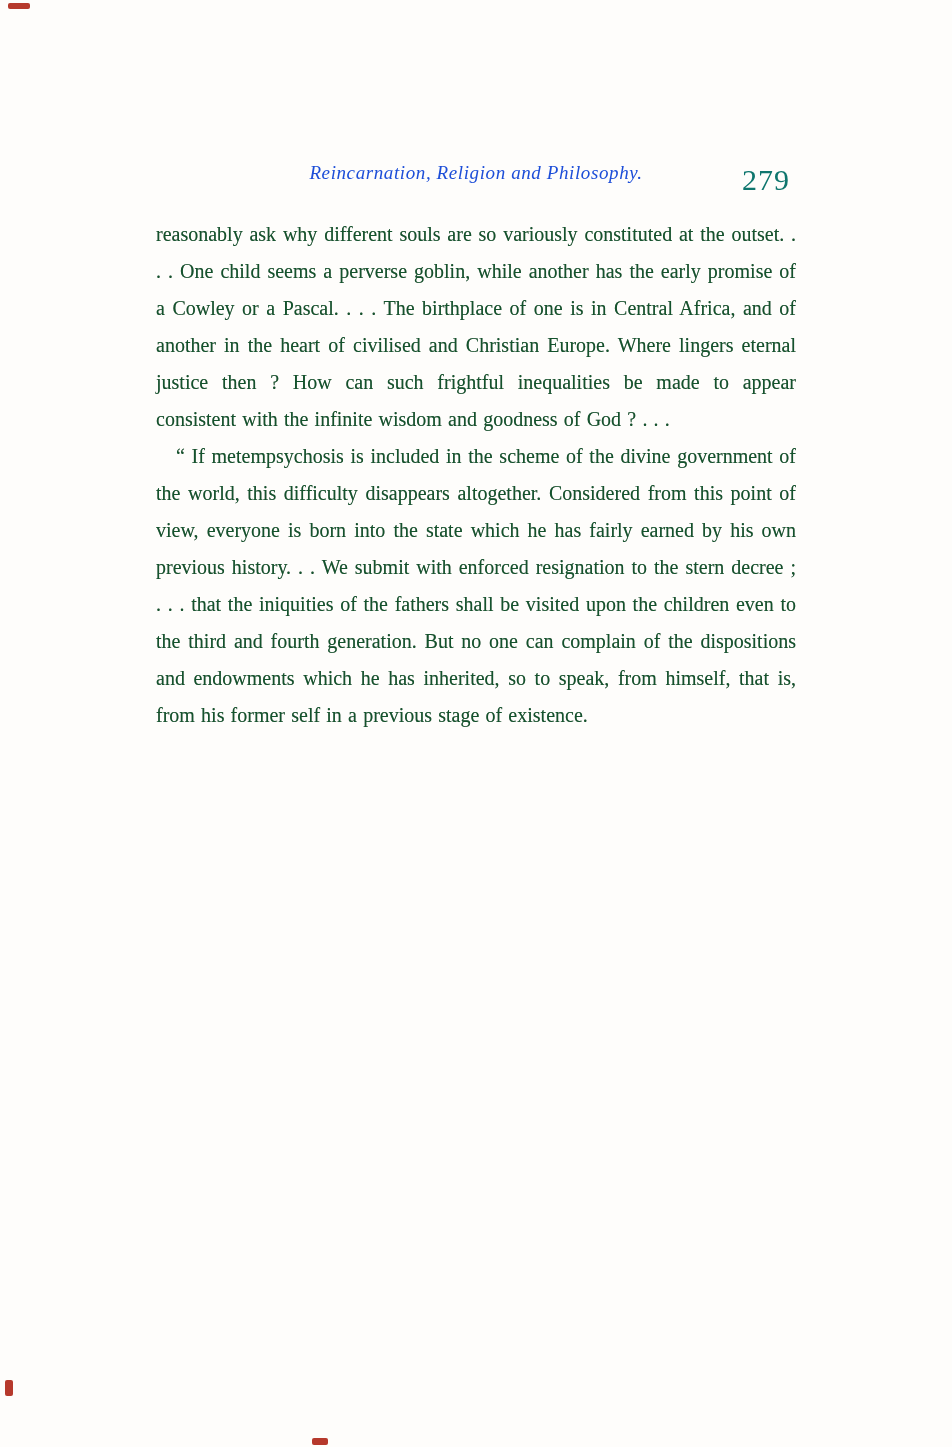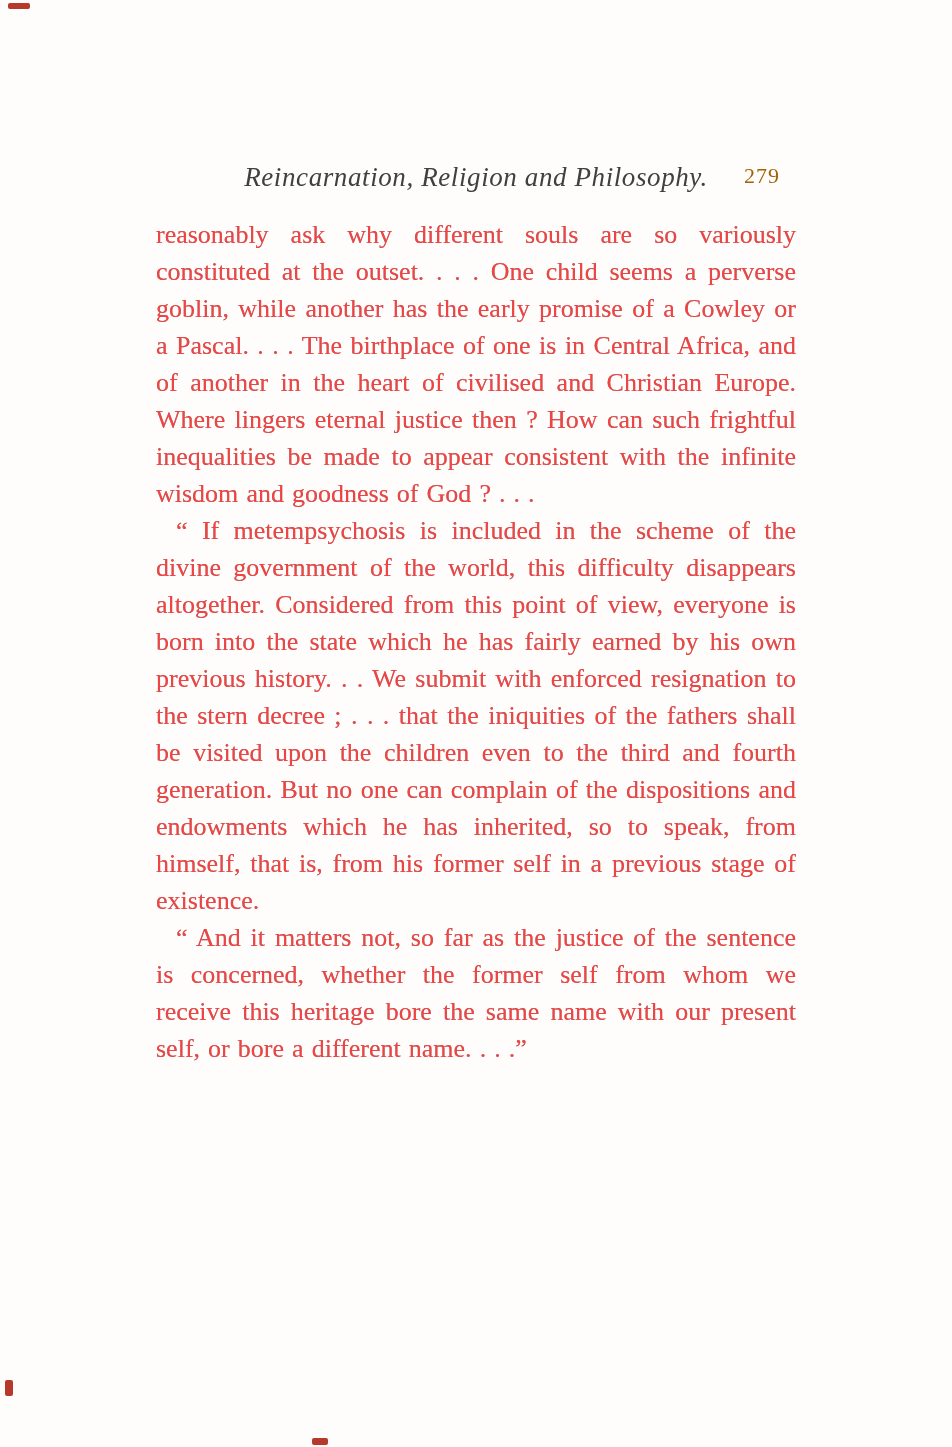--- a/index.html
+++ b/index.html
@@ -24,43 +24,43 @@
     position: absolute;
     left: 156px;
     top: 162px;
     width: 640px;
     height: 42px;
   }
   .head-title {
     display: block;
     text-align: center;
     font-style: italic;
-    font-size: 27px;
-    color: #404040;
+    font-size: 19px;
+    color: #1d4ed8;
     letter-spacing: 0.6px;
     white-space: nowrap;
   }
   .folio {
     position: absolute;
-    right: 16px;
+    right: 6px;
     top: 1px;
-    font-size: 22px;
-    color: #a16207;
+    font-size: 30px;
+    color: #0f766e;
     letter-spacing: 1px;
   }
   
   .body-text {
     position: absolute;
     left: 156px;
     top: 216px;
     width: 640px;
-    font-size: 26px;
+    font-size: 20px;
     line-height: 37px;
     text-align: justify;
-    color: #ef4444;
+    color: #14532d;
     text-shadow: 0 0 0.5px rgba(52, 49, 42, 0.45);
     word-spacing: 0.06em;
   }
   .body-text p {
     margin: 0;
   }
   .para.indent {
     text-indent: 20px;
     font-family: Liberation Serif, serif;
   }
@@ -80,20 +80,19 @@
 <div class="page">
 
   <div class="running-head">
     <span class="head-title">Reincarnation, Religion and Philosophy.</span>
     <span class="folio">279</span>
   </div>
 
   <div class="body-text">
     <p class="para continuation">reasonably ask why different souls are so variously constituted at the outset. . . . One child seems a perverse goblin, while another has the early promise of a Cowley or a Pascal. . . . The birthplace of one is in Central Africa, and of another in the heart of civilised and Christian Europe. Where lingers eternal justice then ? How can such frightful inequalities be made to appear consistent with the infinite wisdom and goodness of God ? . . .</p>
     <p class="para indent">“ If metempsychosis is included in the scheme of the divine government of the world, this difficulty disappears altogether. Considered from this point of view, everyone is born into the state which he has fairly earned by his own previous history. . . We submit with enforced resignation to the stern decree ; . . . that the iniquities of the fathers shall be visited upon the children even to the third and fourth generation. But no one can complain of the dispositions and endowments which he has inherited, so to speak, from himself, that is, from his former self in a previous stage of existence.</p>
-    <p class="para indent">“ And it matters not, so far as the justice of the sentence is concerned, whether the former self from whom we receive this heritage bore the same name with our present self, or bore a different name. . . .”</p>
   </div>
 
   <div class="artifact a1"></div>
   <div class="artifact a2"></div>
   <div class="artifact a3"></div>
 
 </div>
 
 </body></html>

